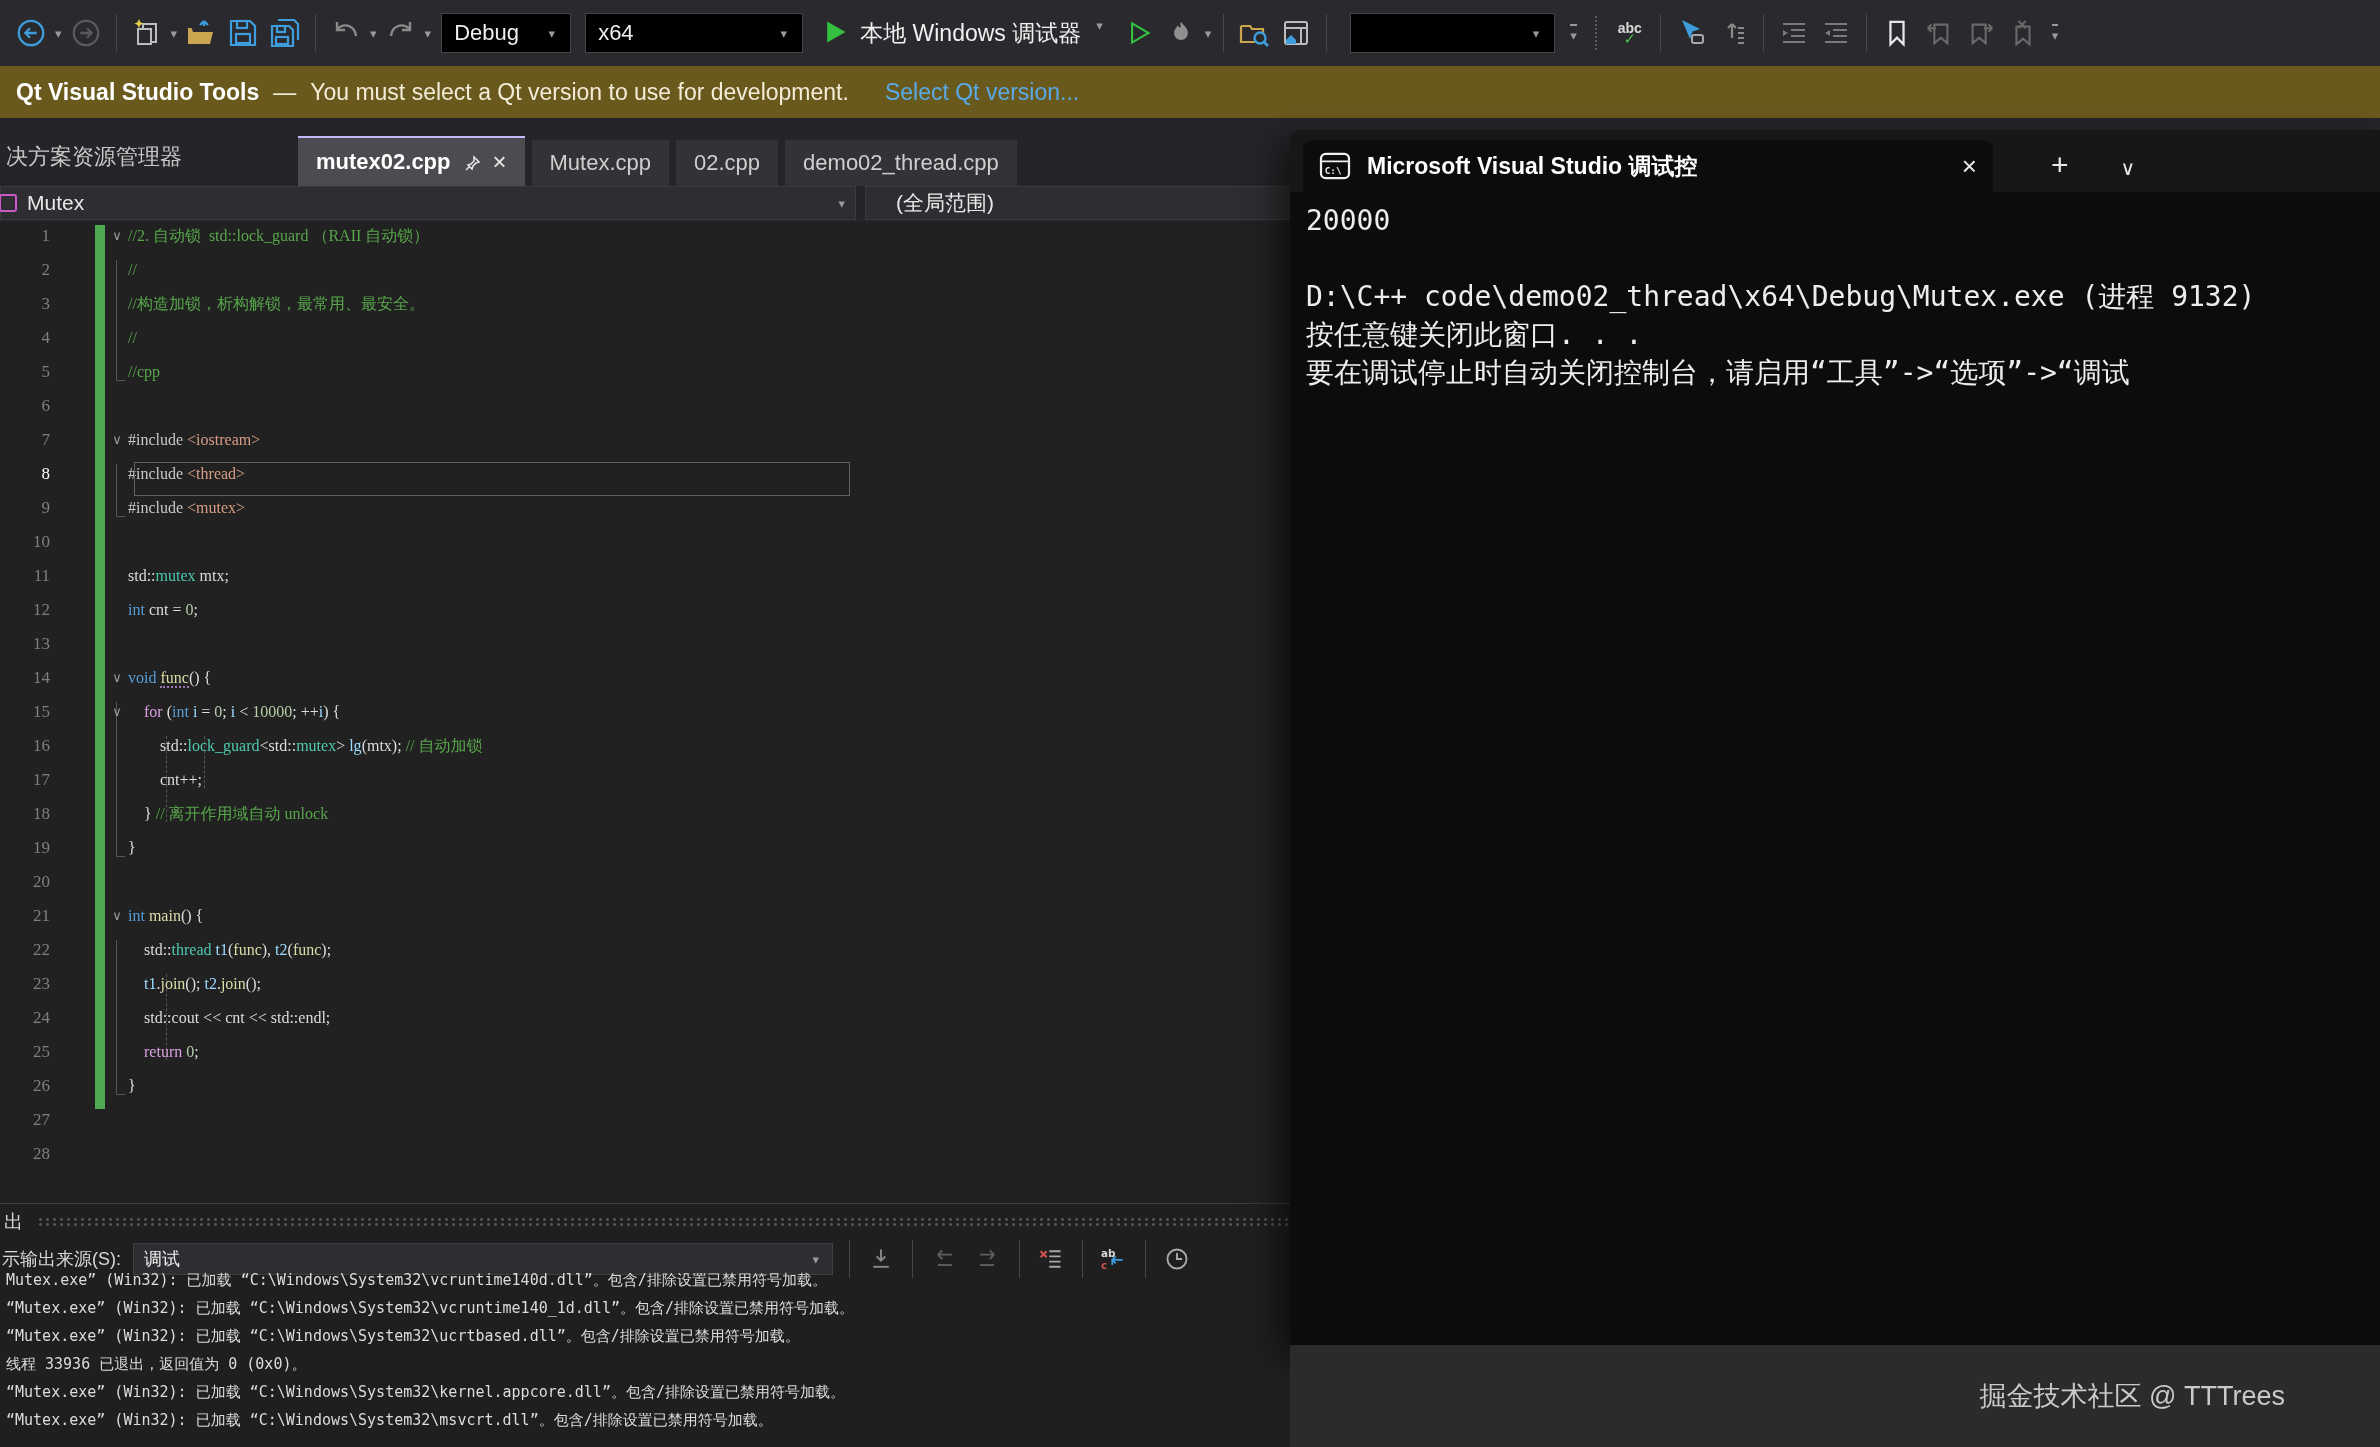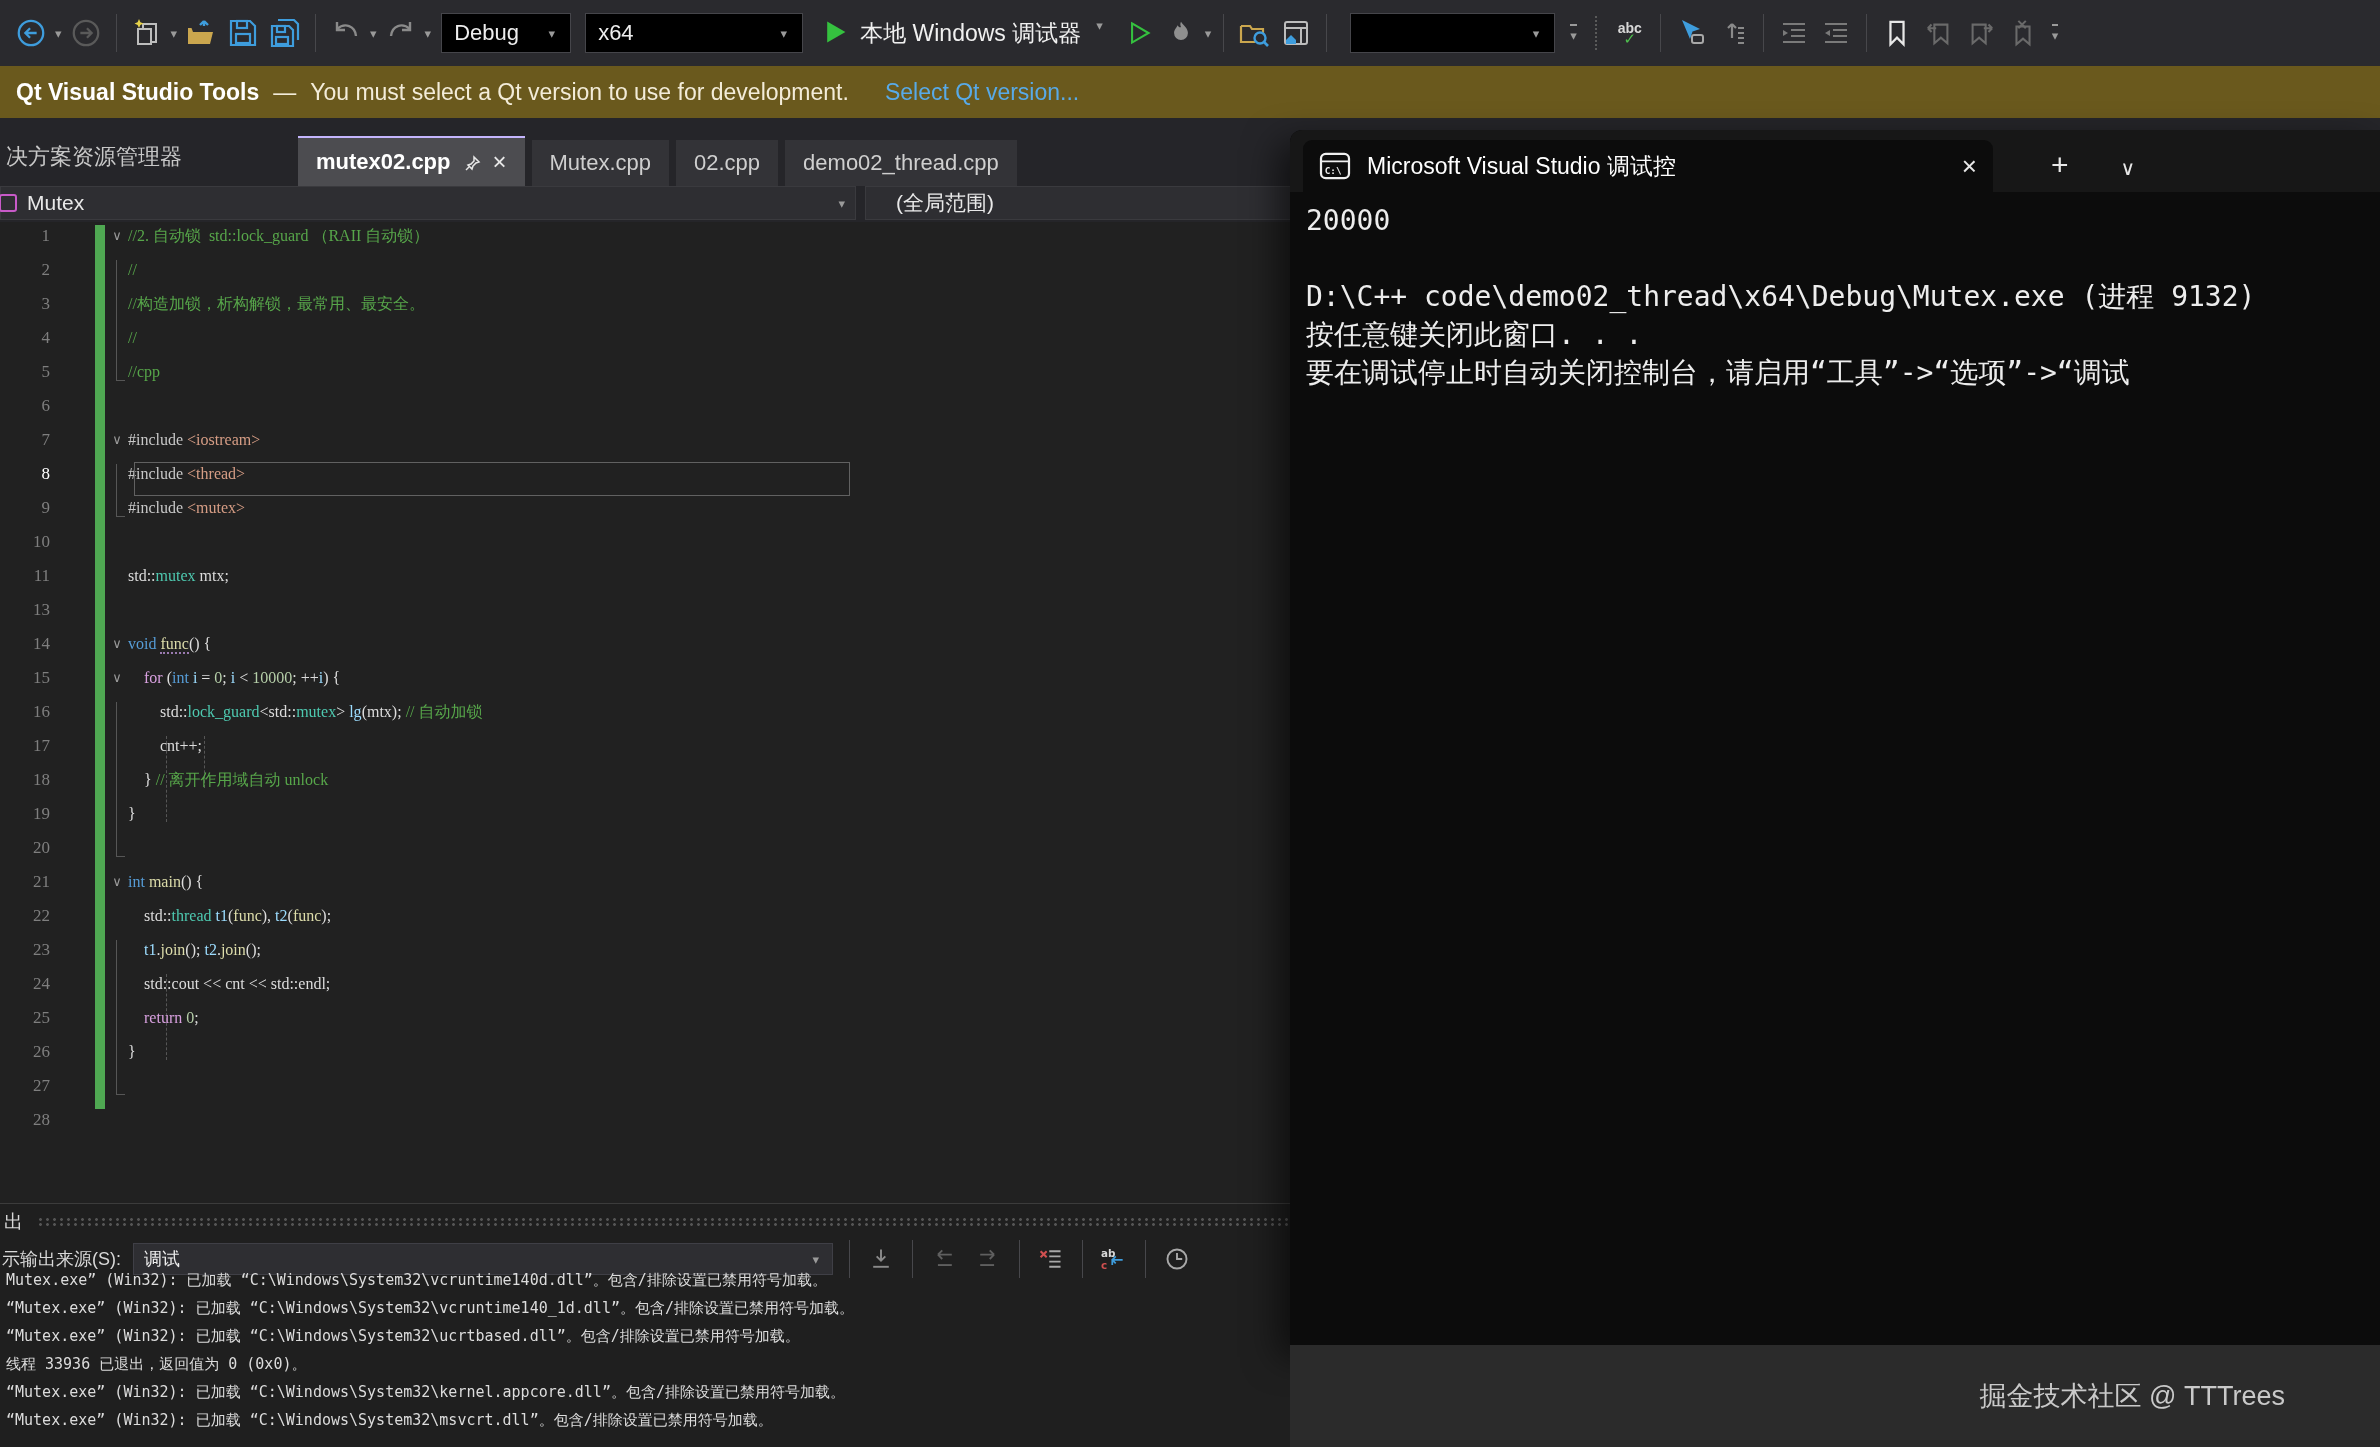--- a/index.html
+++ b/index.html
@@ -83,21 +83,21 @@
   .op-combo .caret{margin-left:auto;}
   .obtn{width:44px;height:34px;display:flex;align-items:center;justify-content:center;flex:none;}
   .op-lines{font-family:"DejaVu Sans Mono",monospace;font-size:15px;line-height:28px;color:#dcdcdc;
             padding-left:6px;margin-top:-12px;height:182px;overflow:hidden;white-space:pre;}
   
   .terminal{position:absolute;left:1290px;top:130px;width:1090px;height:1215px;background:#0c0c0c;
             border-radius:12px 0 0 0;z-index:20;box-shadow:-12px 12px 34px rgba(0,0,0,.55);overflow:hidden;}
   .term-tabbar{height:62px;background:#171717;border-radius:12px 0 0 0;display:flex;align-items:flex-end;}
   .term-tab{margin-left:13px;width:690px;height:52px;background:#0c0c0c;border-radius:9px 9px 0 0;
             display:flex;align-items:center;padding:0 16px;color:#fff;box-sizing:border-box;}
-  .term-tab-label{font-size:23px;font-weight:normal;margin-left:16px;white-space:nowrap;overflow:hidden;}
+  .term-tab-label{font-size:23px;font-weight:bold;margin-left:16px;white-space:nowrap;overflow:hidden;}
   .term-tab-close{margin-left:auto;font-size:26px;color:#e8e8e8;}
   .term-plus{color:#e8e8e8;font-size:30px;font-weight:200;margin:0 0 10px 58px;}
   .term-chev{color:#e8e8e8;font-size:20px;margin:0 0 12px 52px;}
   .term-body{padding:10px 0 0 16px;font-family:"DejaVu Sans Mono",monospace;font-size:28px;line-height:38px;
              color:#ededed;overflow:hidden;white-space:pre;}
   
   .brpanel{position:absolute;left:1290px;top:1345px;width:1090px;height:102px;background:#2b2b2b;z-index:21;
            display:flex;align-items:center;justify-content:flex-end;padding-right:95px;box-sizing:border-box;}
   .wmark{font-size:27px;color:#c9c9c9;}
 </style>
@@ -329,20 +329,21 @@
           <div class="crow"><span class="lnum">2</span><span class="lfold"></span><span class="lcode"><span class="tk-cm">//</span></span></div>
           <div class="crow"><span class="lnum">3</span><span class="lfold"></span><span class="lcode"><span class="tk-cm">//构造加锁，析构解锁，最常用、最安全。</span></span></div>
           <div class="crow"><span class="lnum">4</span><span class="lfold"></span><span class="lcode"><span class="tk-cm">//</span></span></div>
           <div class="crow"><span class="lnum">5</span><span class="lfold"></span><span class="lcode"><span class="tk-cm">//cpp</span></span></div>
           <div class="crow"><span class="lnum">6</span><span class="lfold"></span><span class="lcode"></span></div>
           <div class="crow"><span class="lnum">7</span><span class="lfold">∨</span><span class="lcode"><span class="tk-pp">#include</span><span class="tk-pl"> </span><span class="tk-st">&lt;iostream&gt;</span></span></div>
           <div class="crow current"><span class="lnum cur">8</span><span class="lfold"></span><span class="lcode"><span class="tk-pp">#include</span><span class="tk-pl"> </span><span class="tk-st">&lt;thread&gt;</span></span></div>
           <div class="crow"><span class="lnum">9</span><span class="lfold"></span><span class="lcode"><span class="tk-pp">#include</span><span class="tk-pl"> </span><span class="tk-st">&lt;mutex&gt;</span></span></div>
           <div class="crow"><span class="lnum">10</span><span class="lfold"></span><span class="lcode"></span></div>
           <div class="crow"><span class="lnum">11</span><span class="lfold"></span><span class="lcode"><span class="tk-pl">std::</span><span class="tk-ty">mutex</span><span class="tk-pl"> mtx;</span></span></div>
+          <div class="crow"><span class="lnum">12</span><span class="lfold"></span><span class="lcode"><span class="tk-kw">int</span><span class="tk-pl"> cnt = </span><span class="tk-nu">0</span><span class="tk-pl">;</span></span></div>
           <div class="crow"><span class="lnum">13</span><span class="lfold"></span><span class="lcode"></span></div>
           <div class="crow"><span class="lnum">14</span><span class="lfold">∨</span><span class="lcode"><span class="tk-kw">void</span><span class="tk-pl"> </span><span class="tk-fn squig">func</span><span class="tk-pl">() {</span></span></div>
           <div class="crow"><span class="lnum">15</span><span class="lfold">∨</span><span class="lcode"><span class="tk-pl">    </span><span class="tk-ct">for</span><span class="tk-pl"> (</span><span class="tk-kw">int</span><span class="tk-pl"> </span><span class="tk-va">i</span><span class="tk-pl"> = </span><span class="tk-nu">0</span><span class="tk-pl">; </span><span class="tk-va">i</span><span class="tk-pl"> &lt; </span><span class="tk-nu">10000</span><span class="tk-pl">; ++</span><span class="tk-va">i</span><span class="tk-pl">) {</span></span></div>
           <div class="crow"><span class="lnum">16</span><span class="lfold"></span><span class="lcode"><span class="tk-pl">        std::</span><span class="tk-ty">lock_guard</span><span class="tk-pl">&lt;std::</span><span class="tk-ty">mutex</span><span class="tk-pl">&gt; </span><span class="tk-va">lg</span><span class="tk-pl">(mtx); </span><span class="tk-cm">// 自动加锁</span></span></div>
           <div class="crow"><span class="lnum">17</span><span class="lfold"></span><span class="lcode"><span class="tk-pl">        cnt++;</span></span></div>
           <div class="crow"><span class="lnum">18</span><span class="lfold"></span><span class="lcode"><span class="tk-pl">    } </span><span class="tk-cm">// 离开作用域自动 unlock</span></span></div>
           <div class="crow"><span class="lnum">19</span><span class="lfold"></span><span class="lcode"><span class="tk-pl">}</span></span></div>
           <div class="crow"><span class="lnum">20</span><span class="lfold"></span><span class="lcode"></span></div>
           <div class="crow"><span class="lnum">21</span><span class="lfold">∨</span><span class="lcode"><span class="tk-kw">int</span><span class="tk-pl"> </span><span class="tk-fn">main</span><span class="tk-pl">() {</span></span></div>
           <div class="crow"><span class="lnum">22</span><span class="lfold"></span><span class="lcode"><span class="tk-pl">    std::</span><span class="tk-ty">thread</span><span class="tk-pl"> </span><span class="tk-va">t1</span><span class="tk-pl">(</span><span class="tk-fn">func</span><span class="tk-pl">), </span><span class="tk-va">t2</span><span class="tk-pl">(</span><span class="tk-fn">func</span><span class="tk-pl">);</span></span></div>

